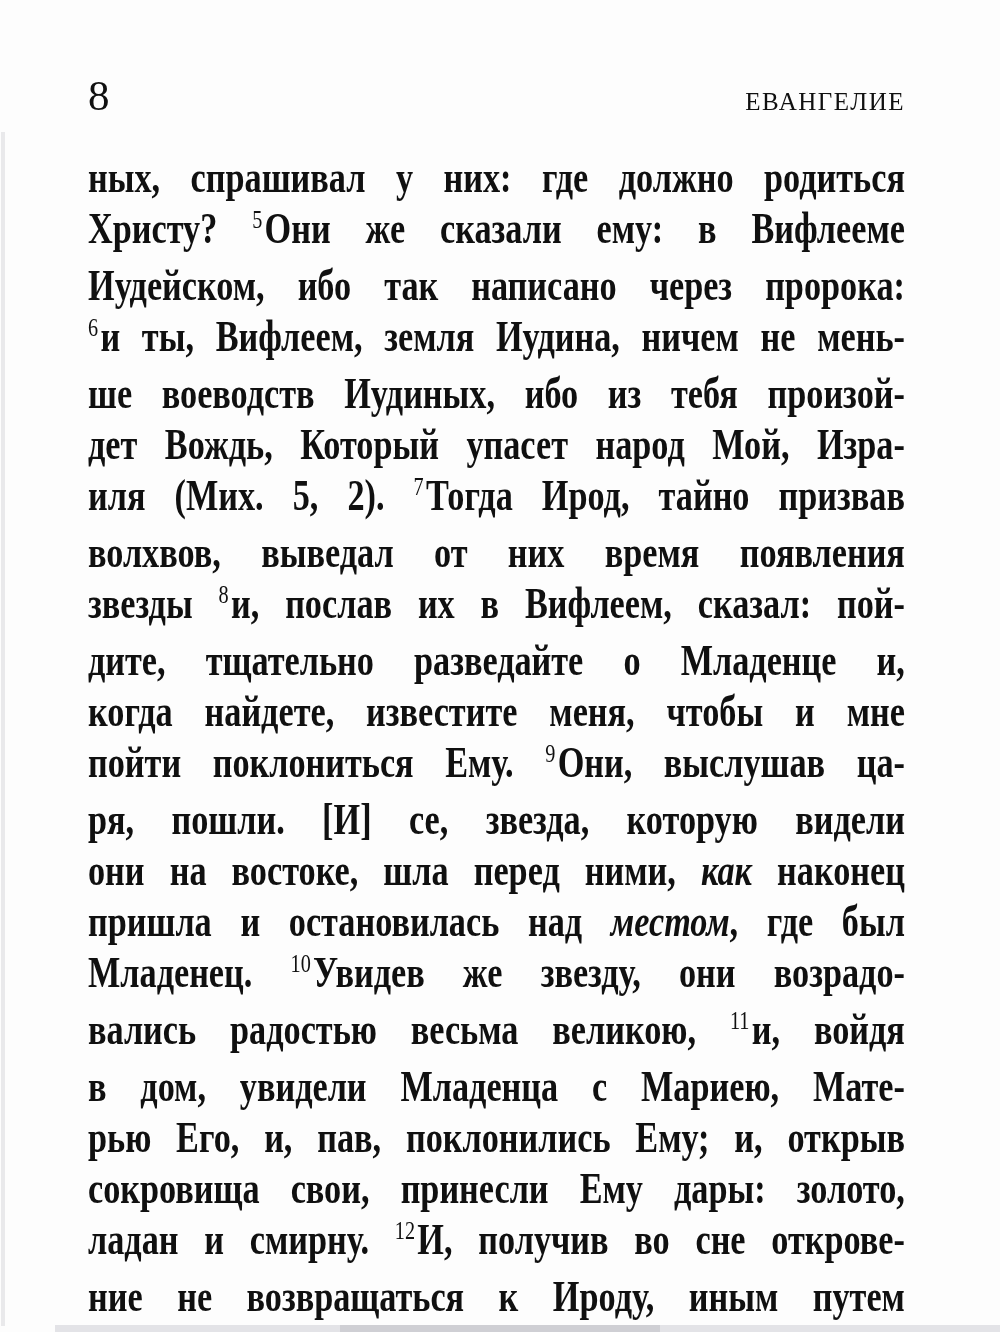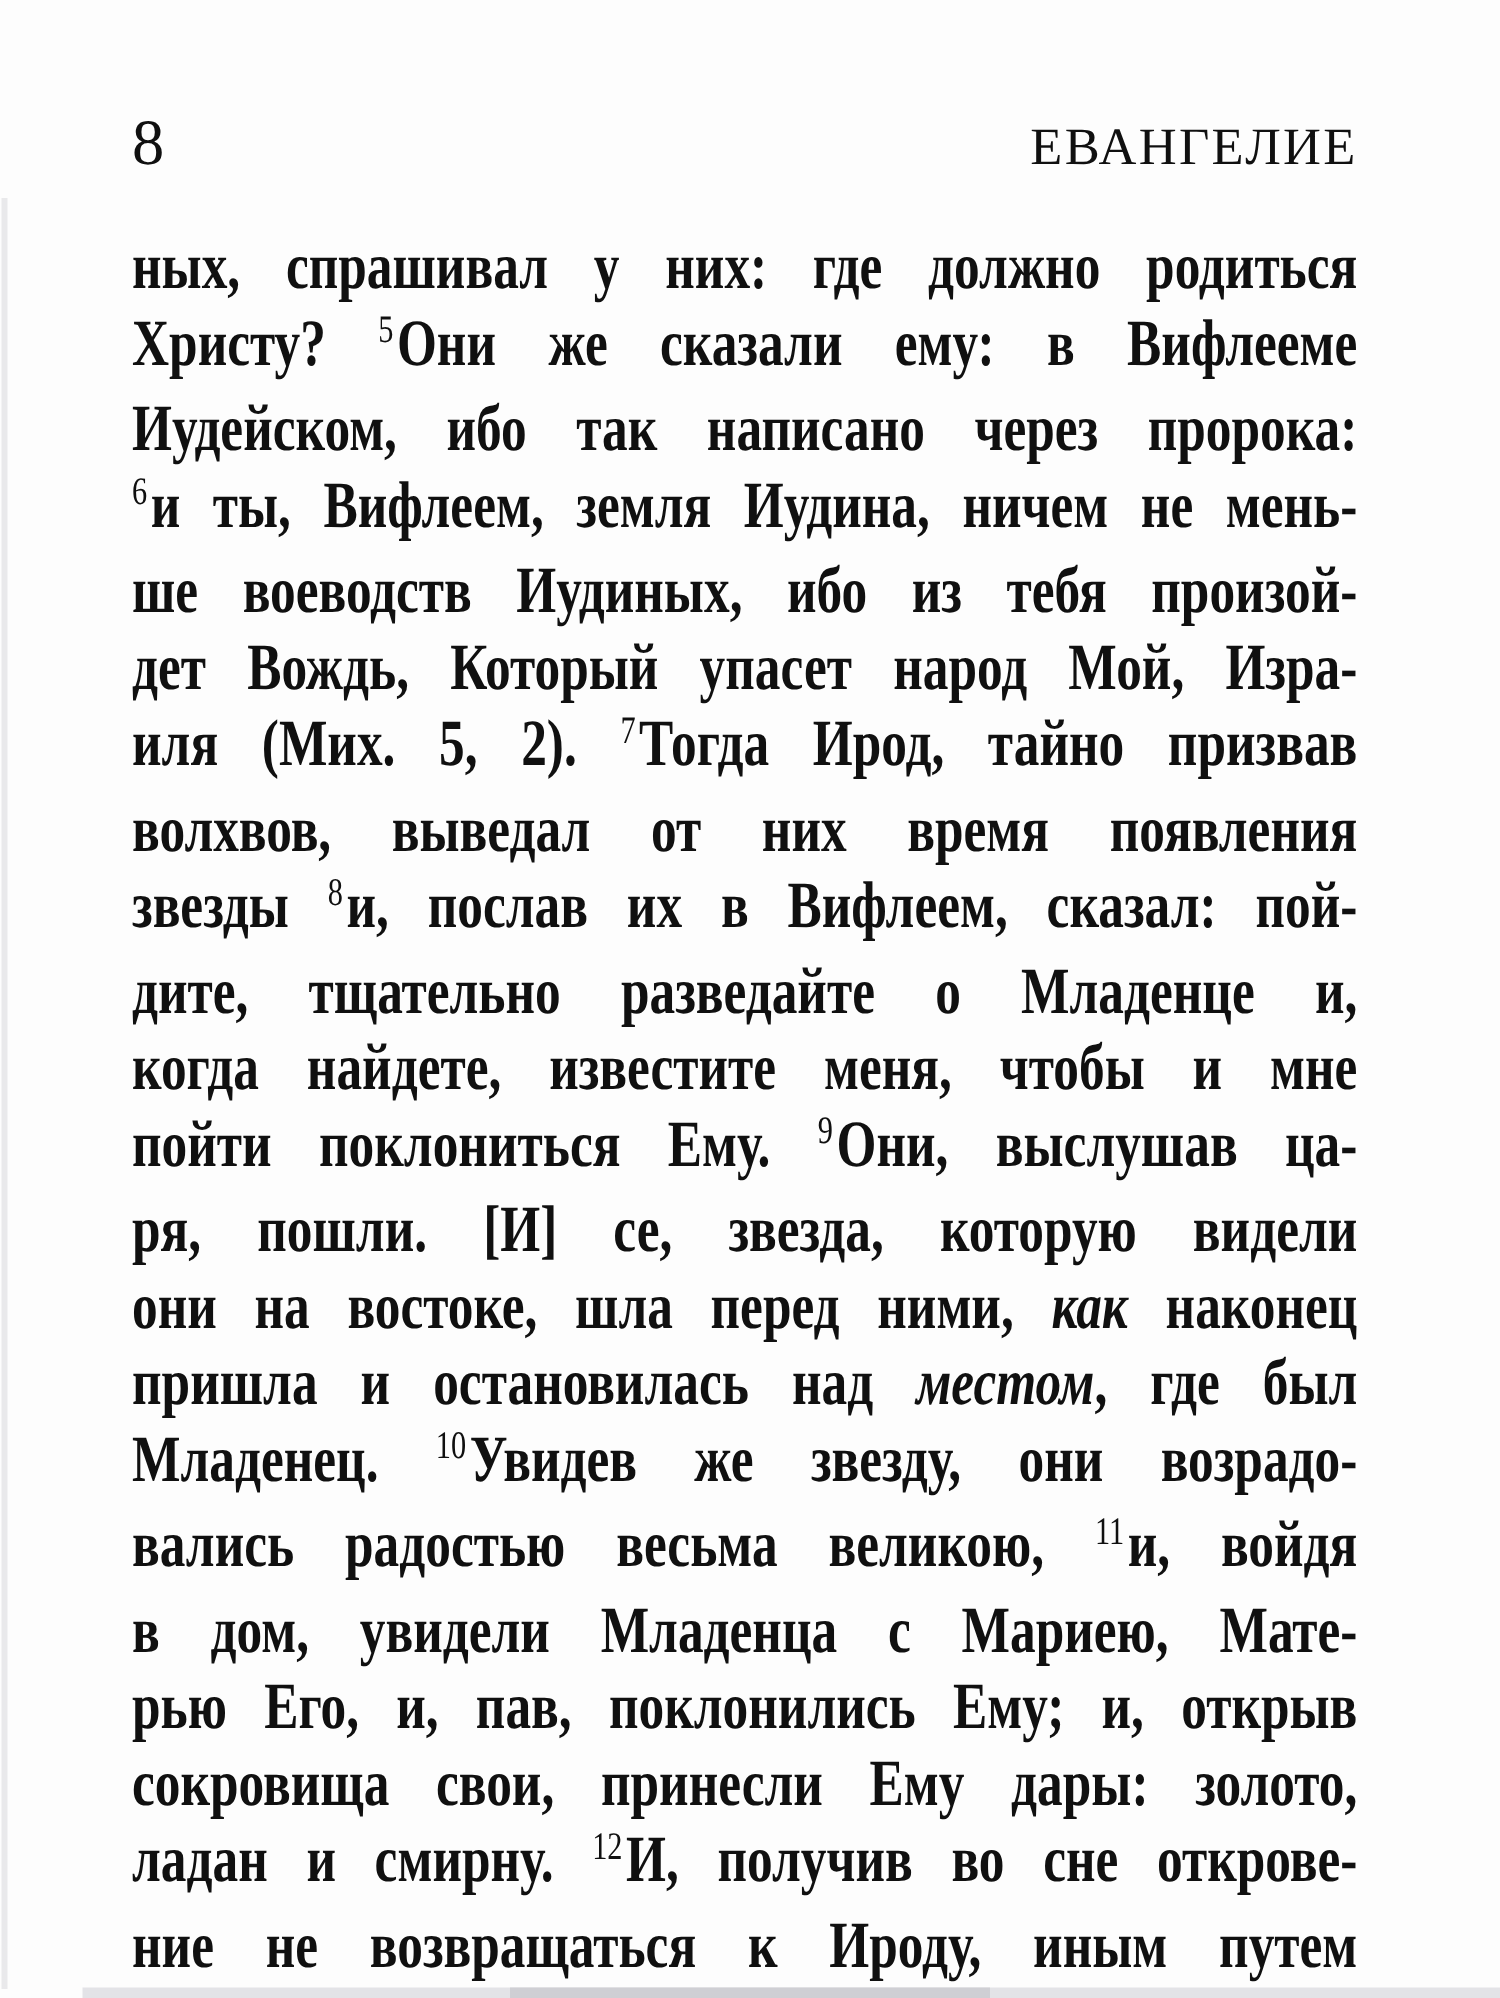--- a/index.html
+++ b/index.html
@@ -37,21 +37,21 @@
   
   .header{
     position:absolute;left:88px;right:95px;top:74px;height:46px;
     display:flex;justify-content:space-between;align-items:baseline;
     color:var(--ink);
   }
   .page-number{
     font-size:43px;font-weight:400;line-height:1;
   }
   .header-title{
-    font-size:35px;font-weight:400;letter-spacing:1.5px;line-height:1;
+    font-size:25px;font-weight:400;letter-spacing:1.5px;line-height:1;
   }
   
   .text-block{
     position:absolute;left:88px;top:152px;width:818px;
   }
   .text-inner{
     width:1050px;
     transform:scaleX(0.778);
     transform-origin:0 0;
   }

